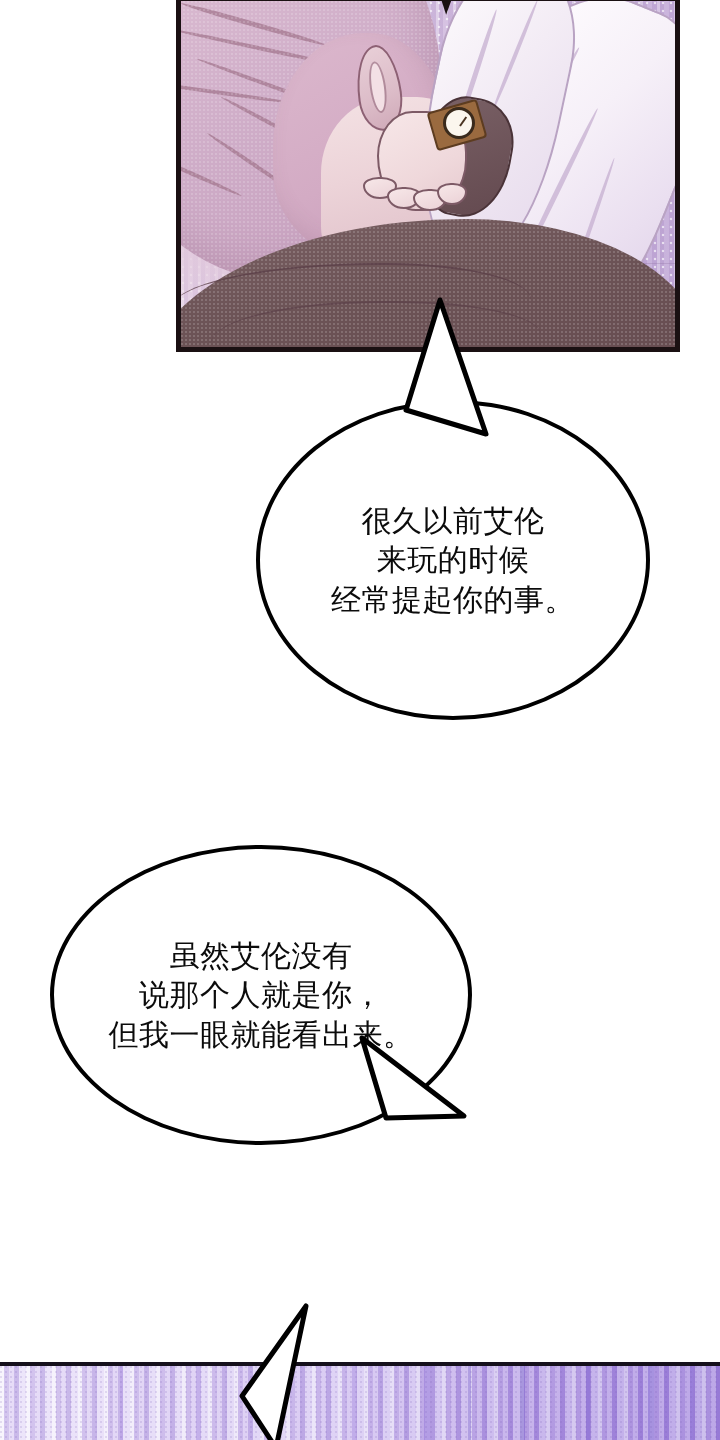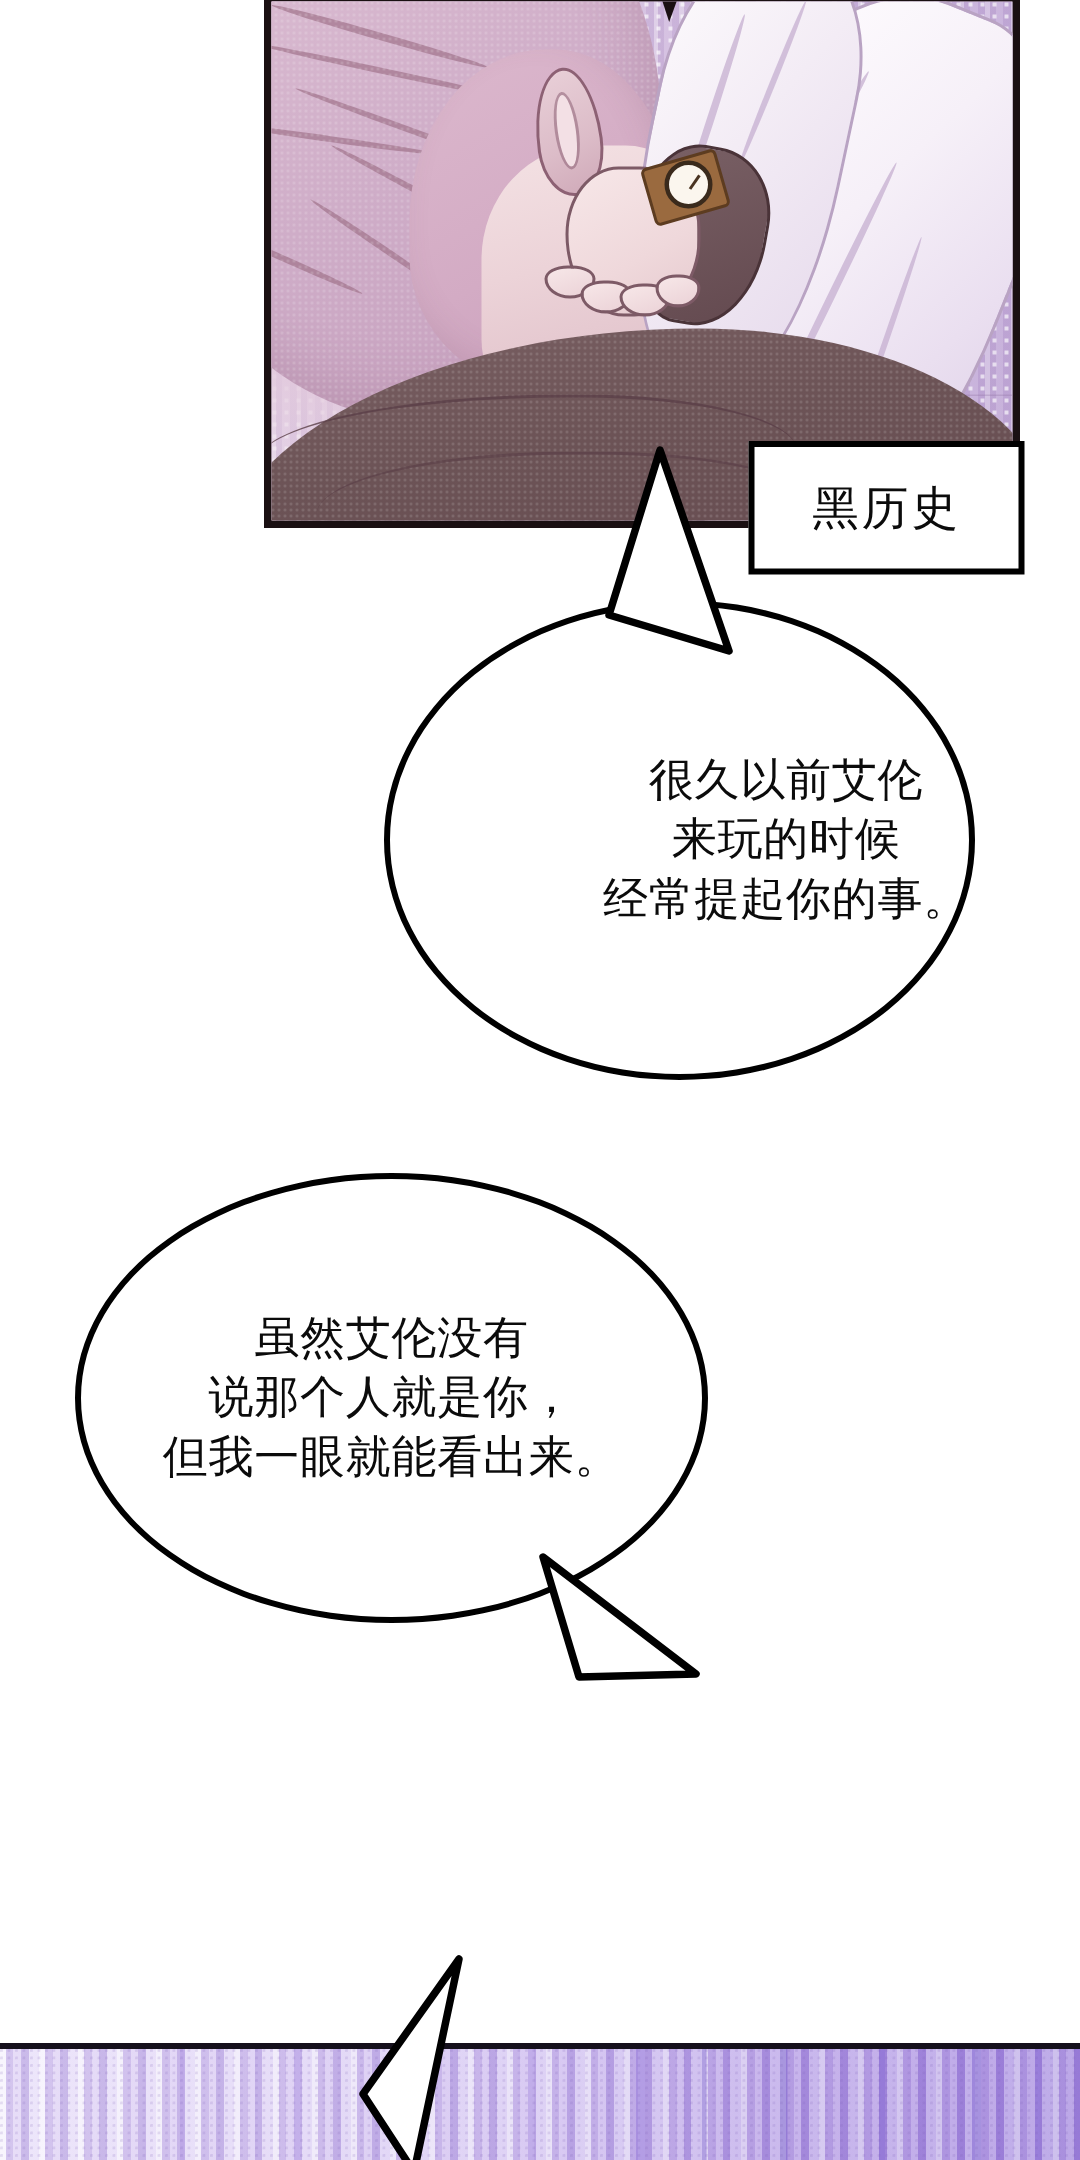--- a/index.html
+++ b/index.html
@@ -108,22 +108,22 @@
        display:flex;align-items:center;justify-content:center;z-index:6;}
   .caption-box span{font-size:31px;color:#0b0b0b;letter-spacing:2px;font-weight:500;}
 
   
   .bubble{position:absolute;background:#fff;border:4px solid #000;box-sizing:border-box;
           display:flex;align-items:center;justify-content:center;z-index:4;}
   .bubble .txt{font-size:30px;line-height:1.32;color:#0b0b0b;text-align:center;
           letter-spacing:.5px;white-space:pre-line;font-weight:500;}
 
   #bubble1{left:256px;top:400px;width:394px;height:320px;
-           border-radius:50% 50% 50% 50%/50% 50% 50% 50%;justify-content:flex-end;}
-  #bubble2{left:50px;top:782px;width:422px;height:300px;
+           border-radius:50% 50% 50% 50%/50% 50% 50% 50%;}
+  #bubble2{left:50px;top:845px;width:422px;height:300px;
            border-radius:50%;align-items:center;}
   #bubble3{left:178px;top:1088px;width:402px;height:310px;
            border-radius:50%;}
 
   .tail{position:absolute;z-index:5;}
   .tail svg{display:block;overflow:visible;}
 
   
   .panel-bottom{position:absolute;left:0;top:1362px;width:720px;height:78px;
       border-top:4px solid #15101c;box-sizing:border-box;overflow:hidden;
@@ -192,23 +192,20 @@
       <i class="finger" style="position:absolute;left:256px;top:182px;width:30px;height:22px;"></i>
       <div class="watch-band"></div>
       <div class="watch-face"></div>
 
       <div style="position:absolute;left:262px;top:-6px;width:0;height:0;
                   border-left:14px solid #1a1012;border-bottom:18px solid transparent;
                   transform:rotate(-18deg);"></div>
     </div>
   </div>
 
-  <div class="caption-box">
-    <span>黑历史</span>
-  </div>
 
   <div class="tail" style="left:398px;top:292px;">
     <svg width="130" height="160" viewBox="0 0 130 160">
       <path d="M42,8 L88,142 L8,118 Z" fill="#ffffff" stroke="#000000" stroke-width="5" stroke-linejoin="round"></path>
     </svg>
   </div>
   <div class="bubble" id="bubble1">
     <div class="txt">很久以前艾伦
 来玩的时候
 经常提起你的事。</div>

